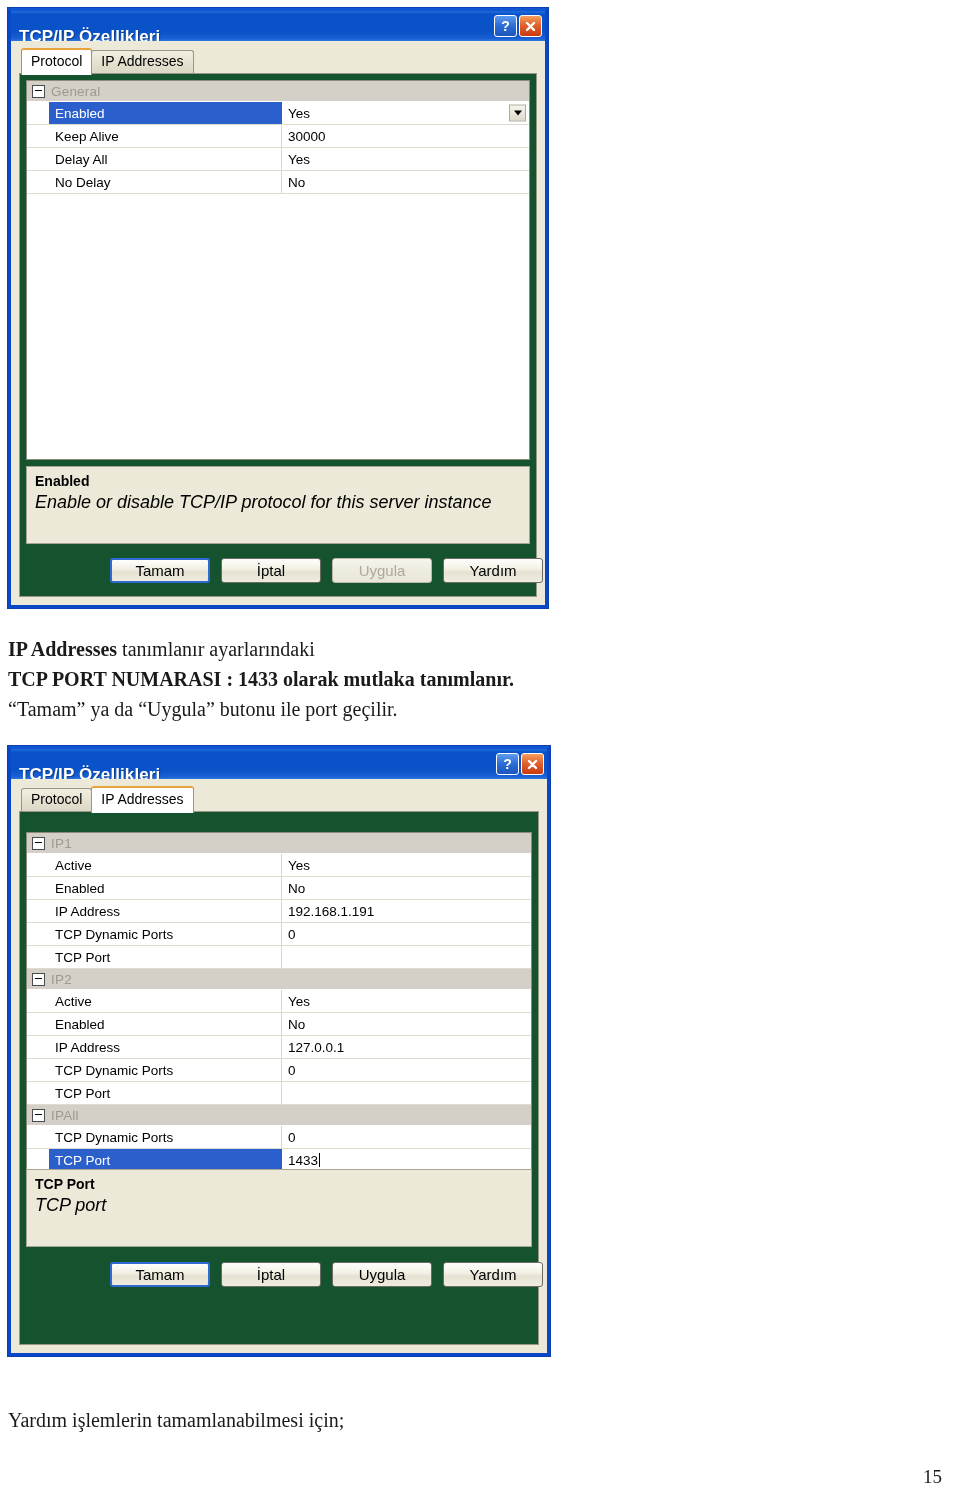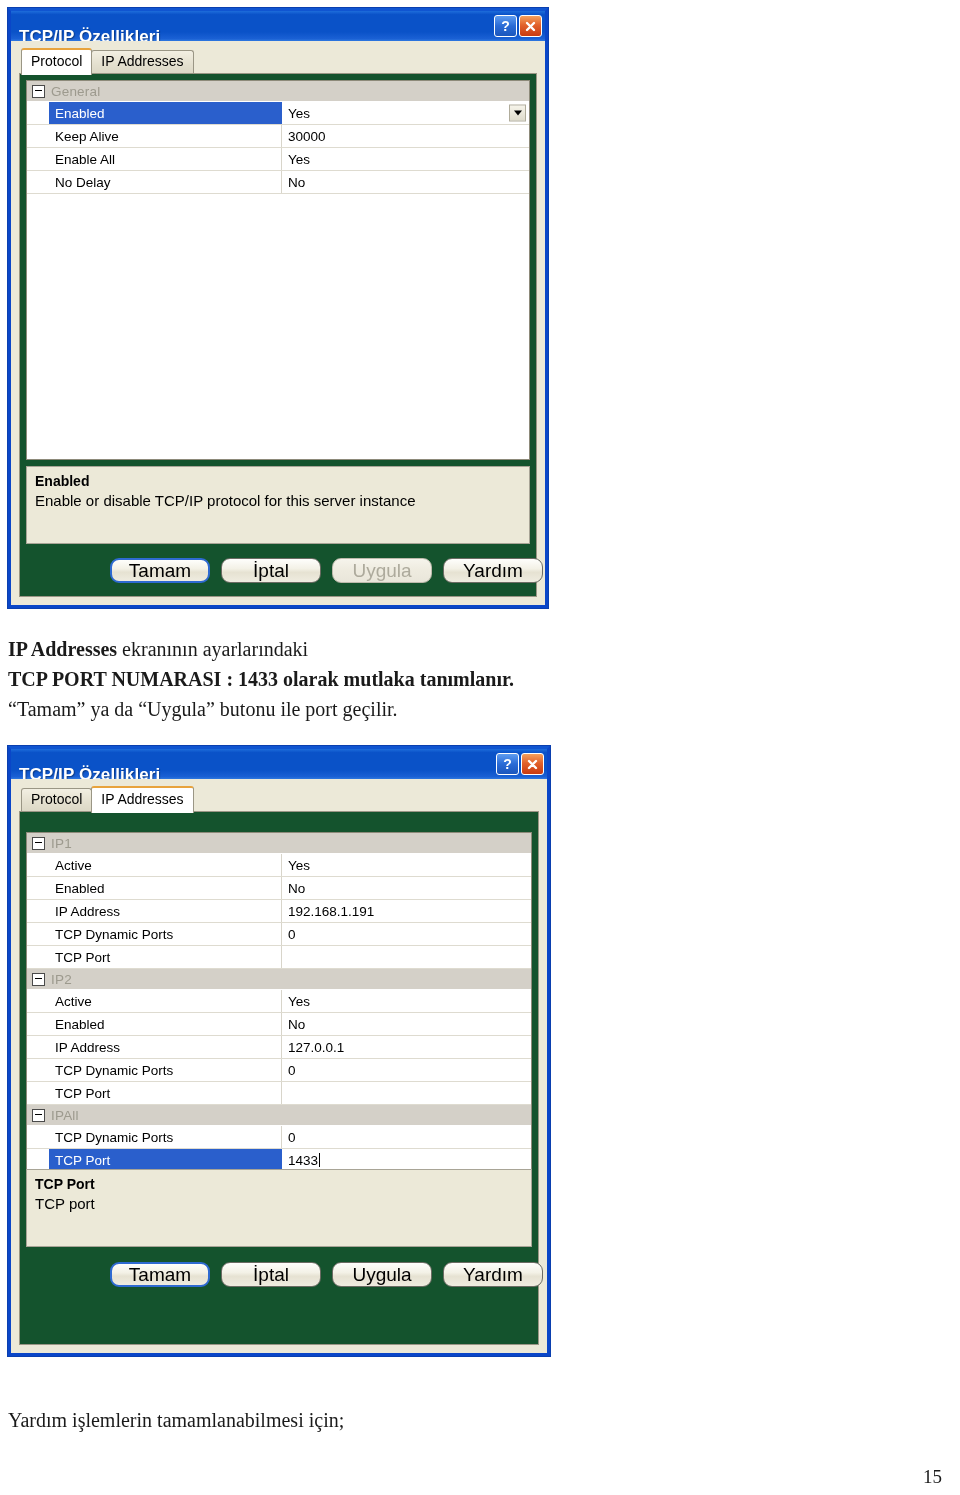--- a/index.html
+++ b/index.html
@@ -241,37 +241,38 @@
     box-sizing: border-box;
     padding: 6px 8px;
   }
   .desc-title {
     font-size: 14px;
     font-weight: bold;
     color: #000000;
     margin-bottom: 3px;
   }
   .desc-text {
-    font-size: 15px;
-    color: #000000;
+    font-size: 18px;
+    color: #000000;
+    font-style: italic;
   }
 
   
   .btnrow {
     position: absolute;
     display: flex;
     gap: 11px;
   }
   .xpbtn {
     width: 100px;
     height: 25px;
     border: 1px solid #6b6b63;
-    border-radius: 9px;
+    border-radius: 3px;
     background: linear-gradient(to bottom, #fefefc 0%, #f3f1e6 42%, #e6e2d2 58%, #efece0 100%);
-    font-size: 19px;
+    font-size: 15px;
     color: #000000;
     display: flex;
     align-items: center;
     justify-content: center;
     box-sizing: border-box;
     font-family: "Liberation Sans", sans-serif;
   }
   .xpbtn.default {
     border: 2px solid #2e6ad1;
   }
@@ -345,21 +346,21 @@
         <div class="grid-row">
           <span class="gr-indent"></span>
           <span class="gr-name">Keep Alive</span>
           <span class="gr-value">
             <span>30000</span>
           </span>
         </div>
 
         <div class="grid-row">
           <span class="gr-indent"></span>
-          <span class="gr-name">Enable All</span>
+          <span class="gr-name">Delay All</span>
           <span class="gr-value">
             <span>Yes</span>
           </span>
         </div>
 
         <div class="grid-row">
           <span class="gr-indent"></span>
           <span class="gr-name">No Delay</span>
           <span class="gr-value">
             <span>No</span>
@@ -378,21 +379,21 @@
         <div class="xpbtn disabled">Uygula</div>
         <div class="xpbtn">Yardım</div>
       </div>
 
     </div>
   </div>
 </div>
 
 <div class="doc-text" style="left:8px; top:634px; width:900px;">
   <div>
-    <b>IP Addresses</b><span> ekranının ayarlarındaki</span>
+    <b>IP Addresses</b><span> tanımlanır ayarlarındaki</span>
   </div>
   <div>
     <b>TCP PORT NUMARASI : 1433 olarak mutlaka tanımlanır.</b>
   </div>
   <div>“Tamam” ya da “Uygula” butonu ile port geçilir.</div>
 </div>
 
 <div class="xp-dialog" id="dlg2" style="left:8px; top:746px; width:542px; height:610px;">
 
   <div class="xp-titlebar">

